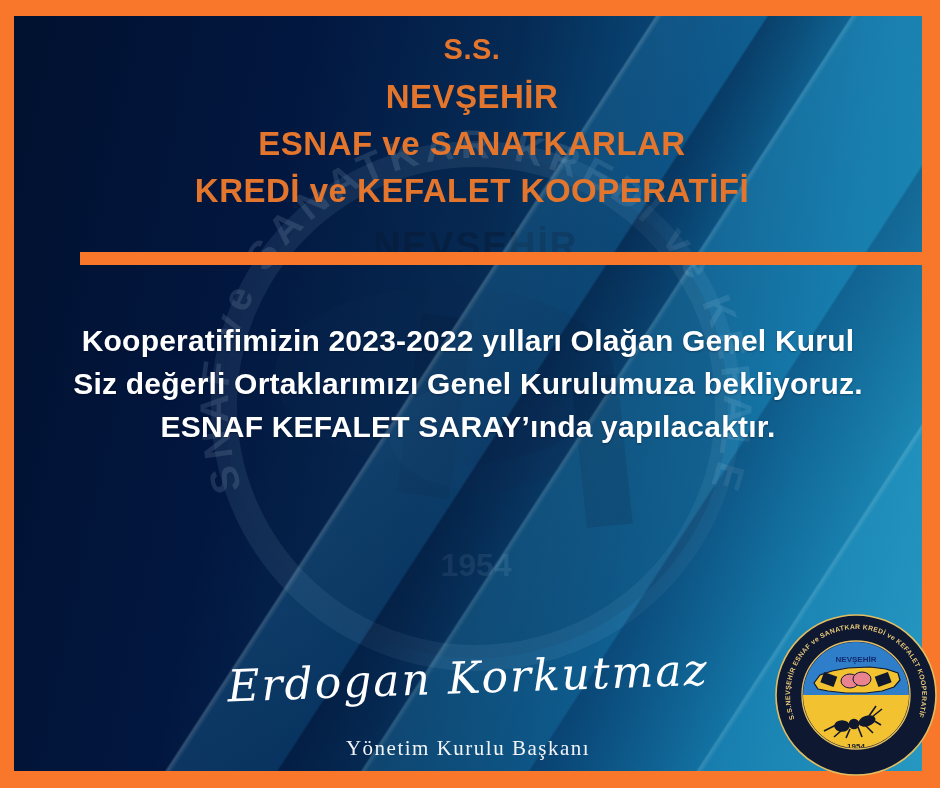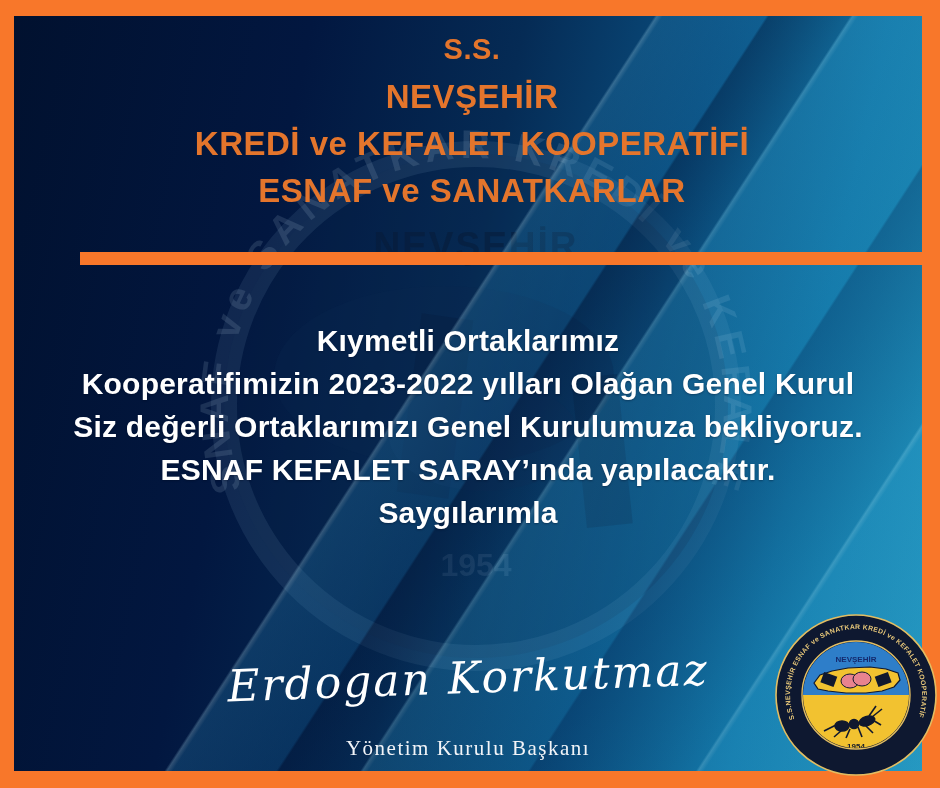--- a/index.html
+++ b/index.html
@@ -92,32 +92,30 @@
       <text x="462" y="560" text-anchor="middle" font-family="Liberation Sans, sans-serif" font-weight="bold" font-size="32" fill="rgba(190,215,240,0.12)">1954</text>
     </svg>
 
     <div class="stripes"></div>
 
     <div class="content">
 
       <div class="header-block">
         <div class="header-line-first">S.S.</div>
         <div>NEVŞEHİR</div>
+        <div>ESNAF ve SANATKARLAR</div>
         <div>KREDİ ve KEFALET KOOPERATİFİ</div>
-        <div>ESNAF ve SANATKARLAR</div>
       </div>
 
       <div class="divider"></div>
 
       <div class="body-block">
-        <div>Kıymetli Ortaklarımız</div>
         <div>Kooperatifimizin 2023-2022 yılları Olağan Genel Kurul</div>
         <div>Siz değerli Ortaklarımızı Genel Kurulumuza bekliyoruz.</div>
         <div>ESNAF KEFALET SARAY’ında yapılacaktır.</div>
-        <div>Saygılarımla</div>
       </div>
 
       <div class="sig-name">Erdogan Korkutmaz</div>
       <div class="sig-title">Yönetim Kurulu Başkanı</div>
 
     </div>
   </div>
 
   <svg class="logo" width="164" height="164" viewBox="0 0 164 164">
     <circle cx="82" cy="82" r="80" fill="#0e1830" stroke="#e2bd62" stroke-width="1.6"></circle>

